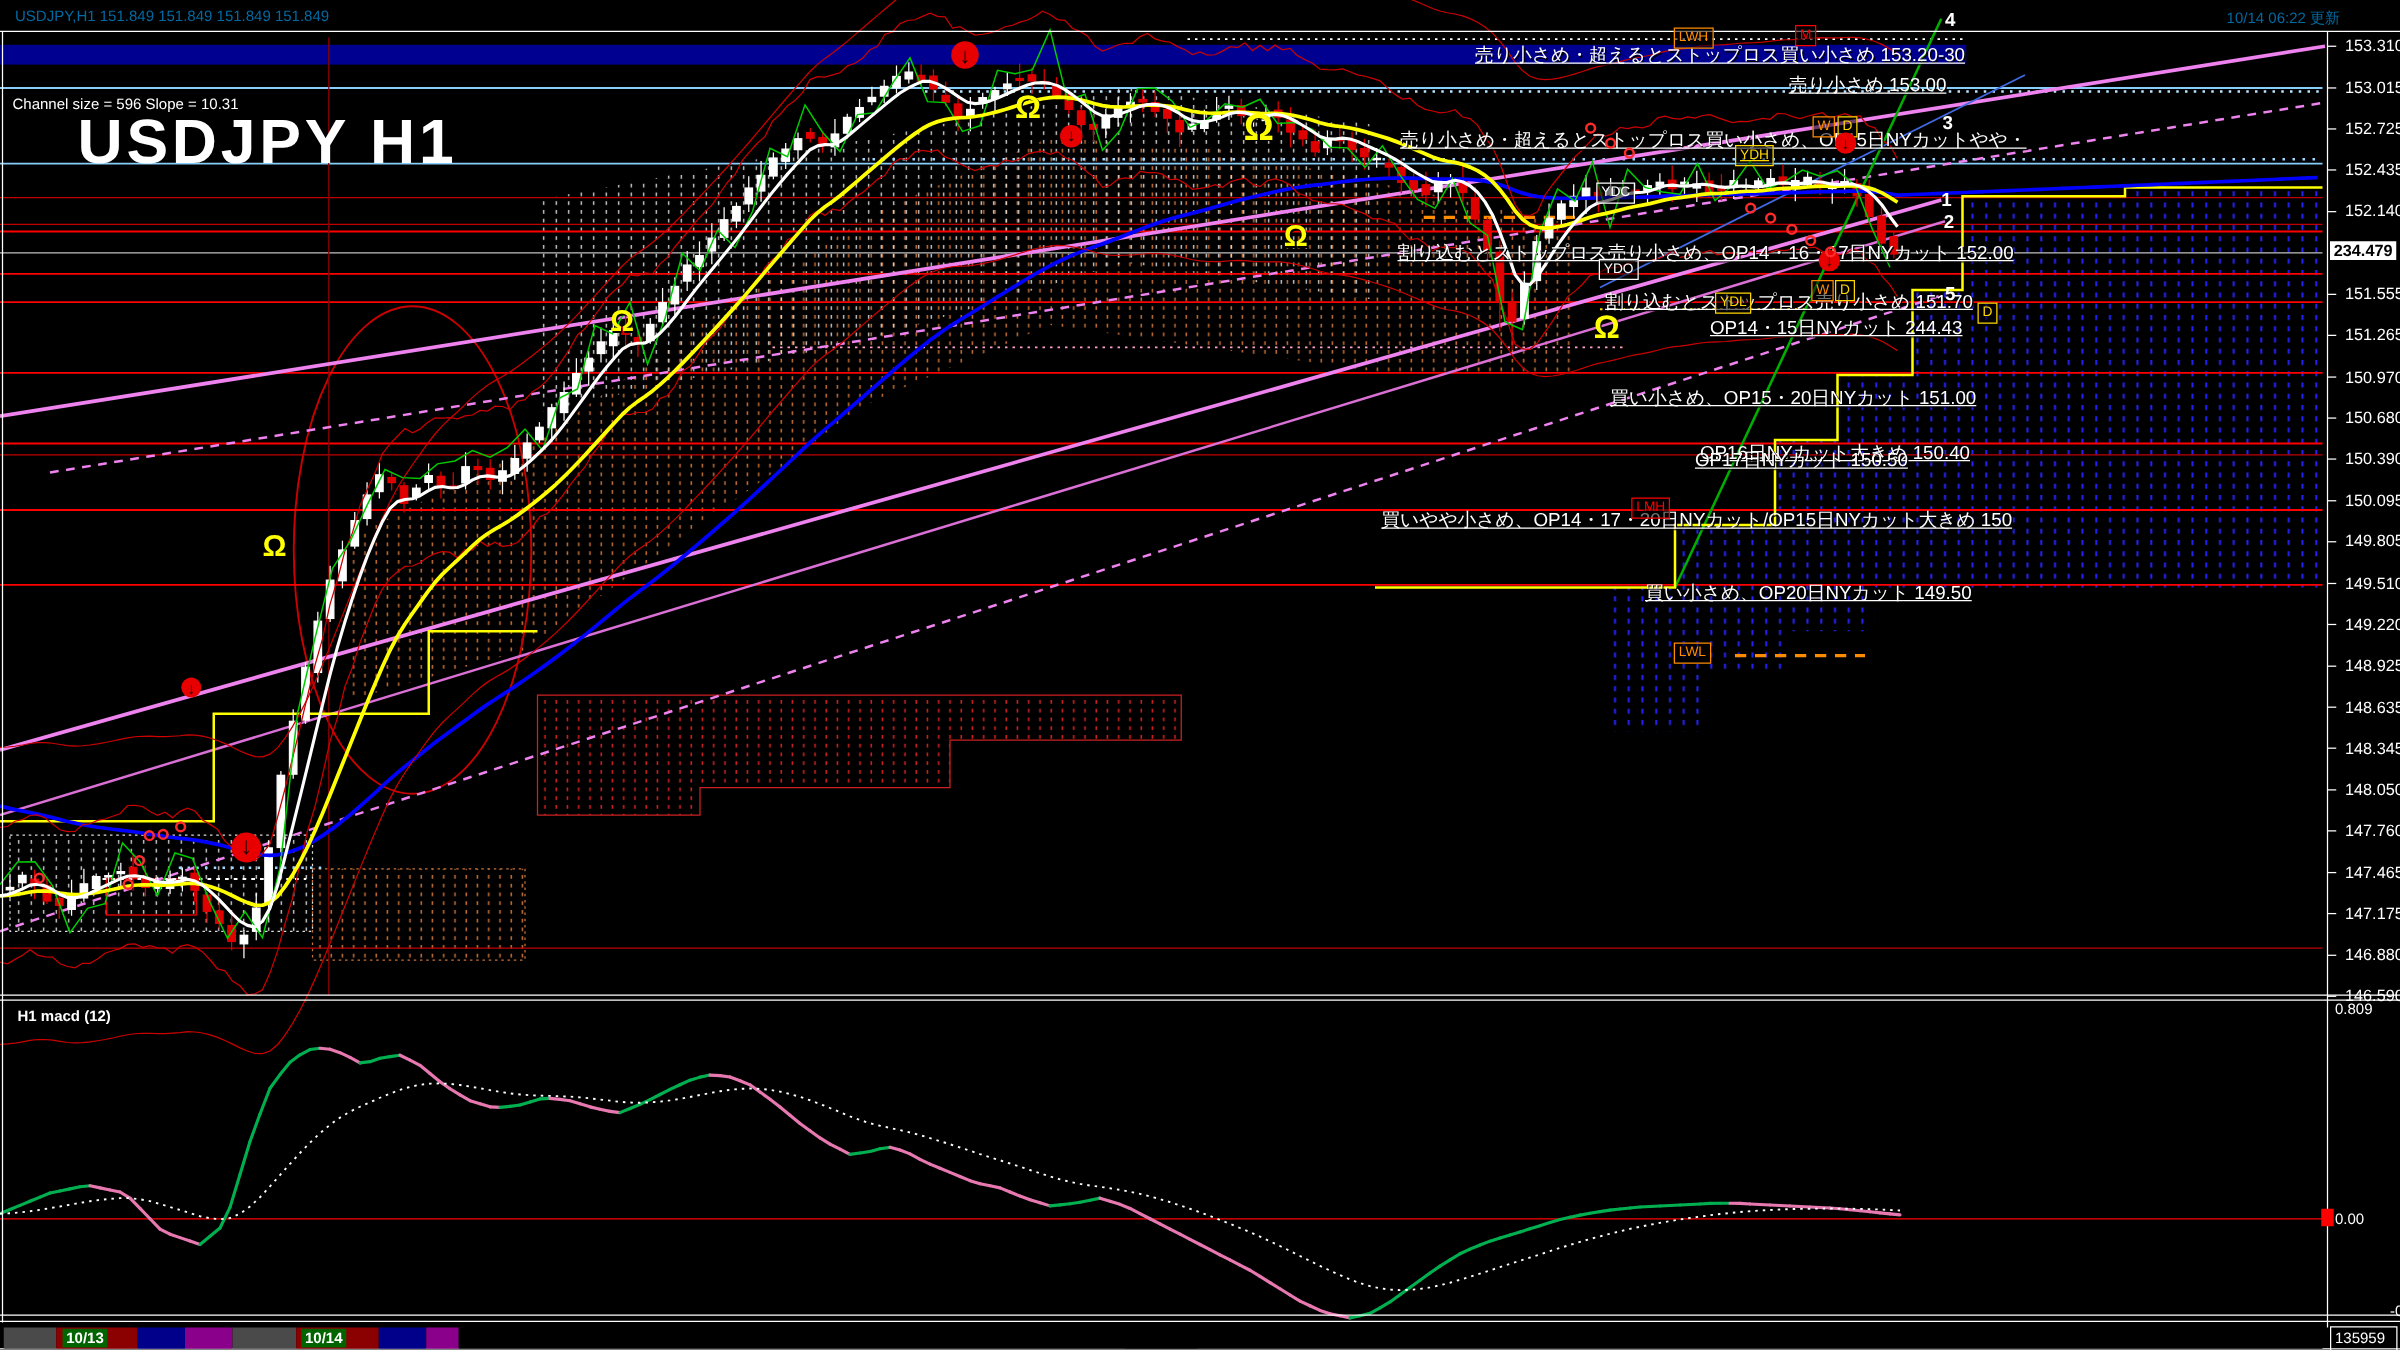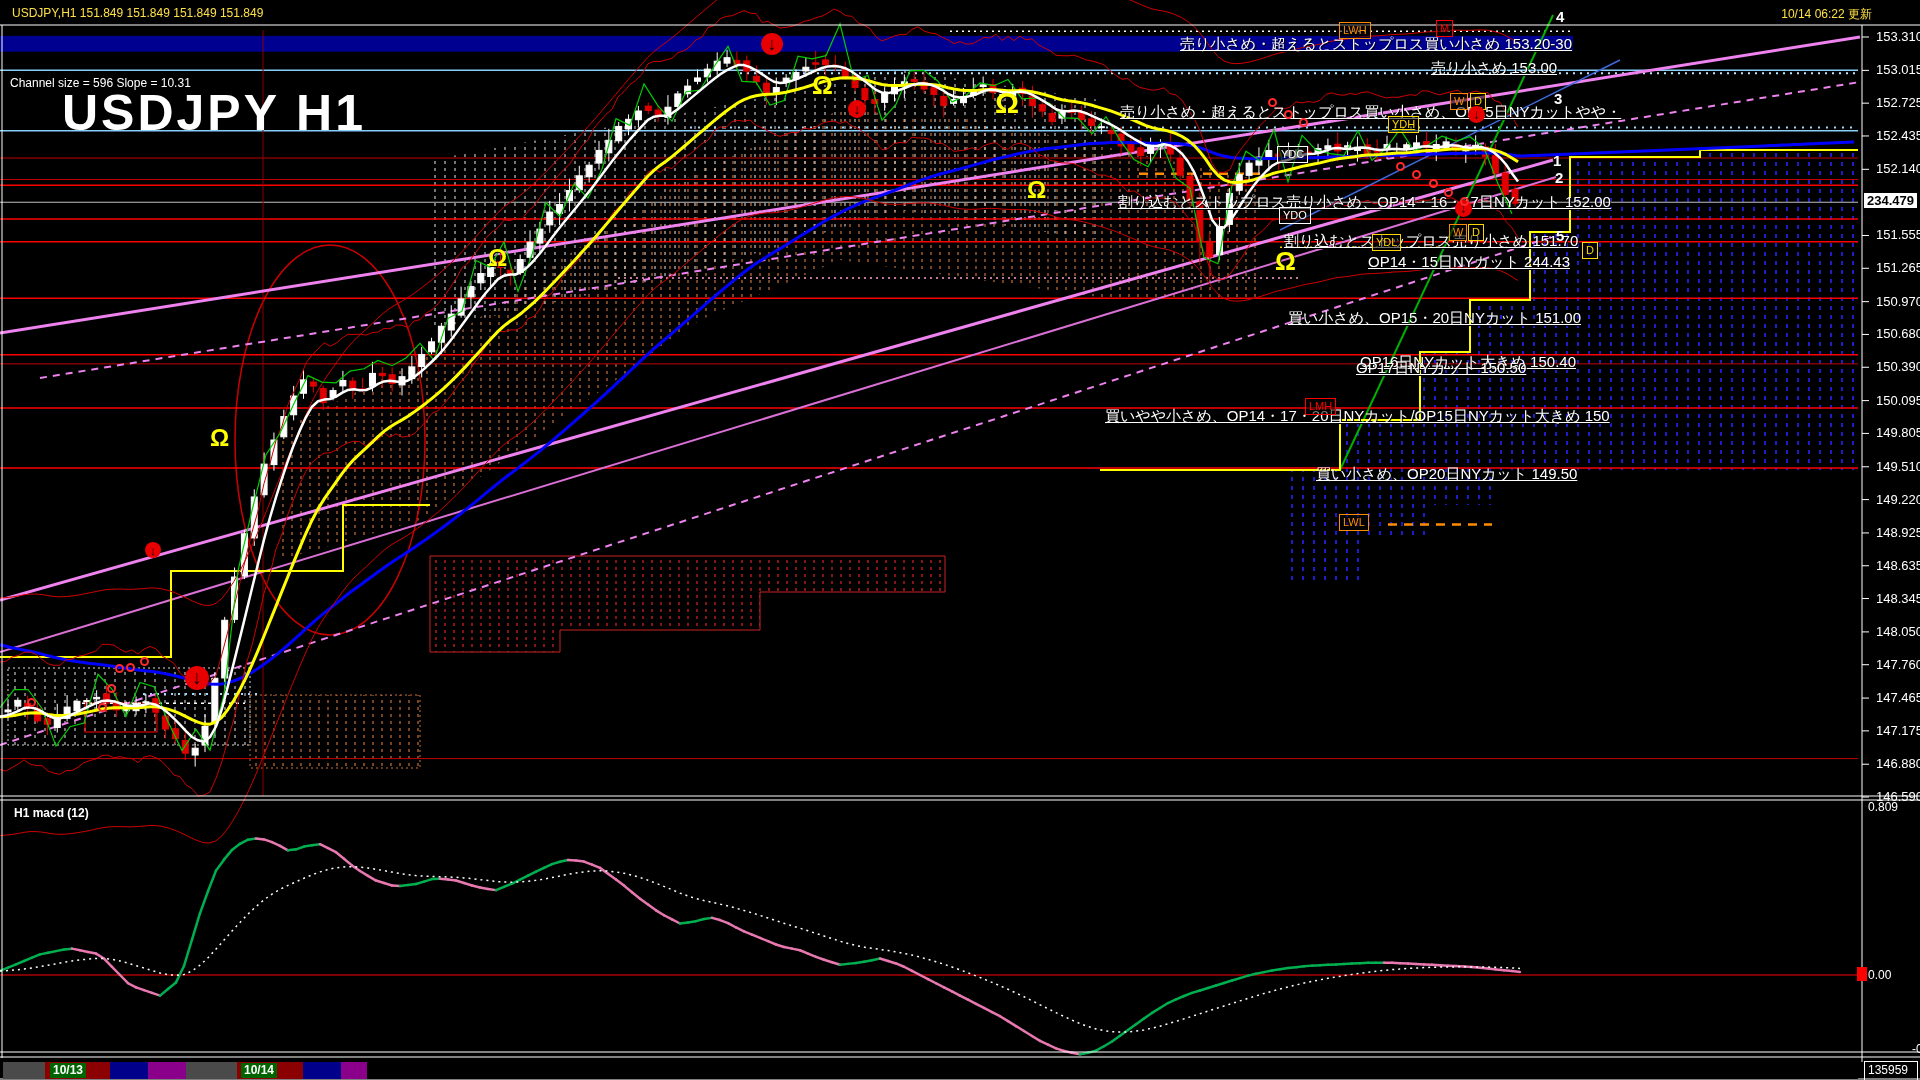--- a/index.html
+++ b/index.html
@@ -1,21 +1,21 @@
 <!DOCTYPE html>
 <html><head>
 <meta charset="utf-8">
 <style>
   * { margin:0; padding:0; box-sizing:border-box; }
   html,body { background:#000; }
   #stage { position:relative; width:1920px; height:1080px; background:#000; overflow:hidden;
            font-family:"Liberation Sans", sans-serif; }
   #chart-svg { position:absolute; left:0; top:0; }
   .abs { position:absolute; white-space:nowrap; }
-  .hdr { color:#fde047; font-size:12px; top:6px; }
+  .hdr { color:#0369a1; font-size:12px; top:6px; }
   #watermark { color:#fff; font-size:50px; font-weight:bold; letter-spacing:3px; top:84px; left:62px; }
   #channel-info { color:#ffffff; font-size:12px; top:76px; left:10px; }
   #macd-label { color:#fff; font-size:12px; top:806px; left:14px;font-weight:bold; }
   .axis-label { color:#fff; font-size:13px; left:1876px; }
   .axis-label.current { background:#fff; color:#000; left:1864px; padding:0 3px; font-weight:bold; }
   .annot { color:#fff; font-size:15px; text-shadow:1px 1px 0 #000;text-decoration:underline; }
   .tag { font-size:11px; line-height:1; padding:2px 3px; border:1px solid; background:rgba(0,0,0,.55); }
   .numlab { color:#fff; font-size:15px; font-weight:bold; }
   .sell-marker { border-radius:50%; background:#e80000; color:#1a0000; display:flex;
                  align-items:center; justify-content:center; font-weight:bold; }

